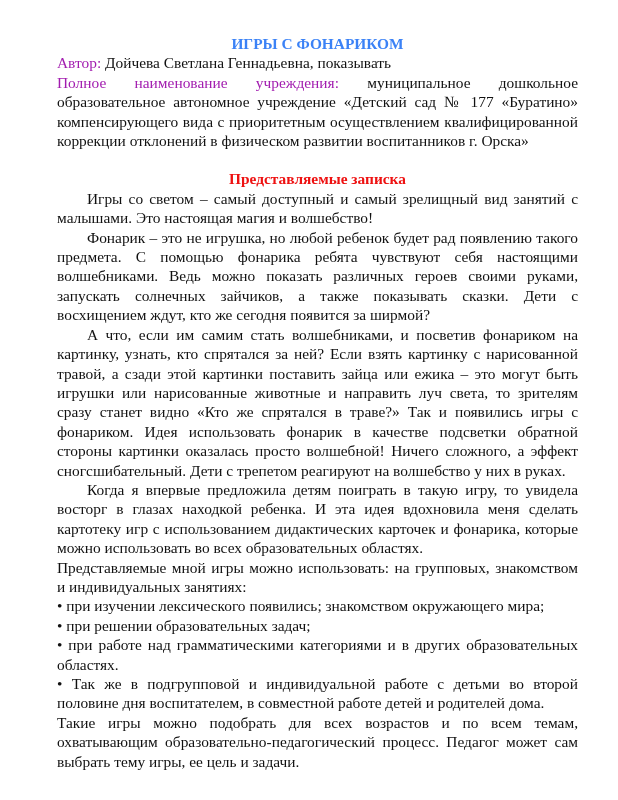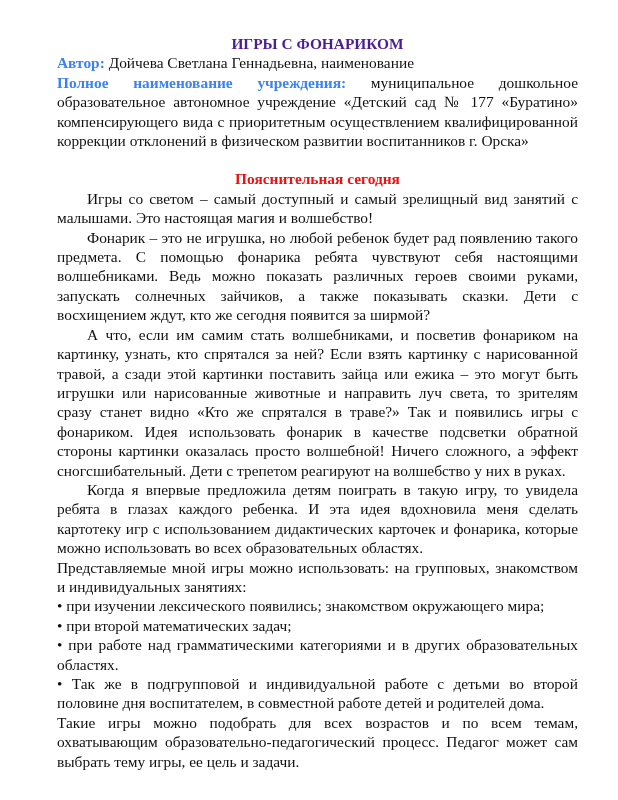--- a/index.html
+++ b/index.html
@@ -2,45 +2,45 @@
 <html><head>
 <meta charset="utf-8">
 <style>
   html, body { margin: 0; padding: 0; background: #ffffff; }
   body { width: 618px; height: 800px; overflow: hidden; position: relative; }
   .page {
     position: absolute; left: 57px; top: 34px; width: 521px;
     font-family: "Liberation Serif", serif; font-size: 15.4px; line-height: 19.4px;
     color: #111111;
   }
-  .red { color: #3b82f6; font-weight: bold; }
-  .title { text-align: center; font-weight: bold; color: #4c1d95; }
+  .red { color: #a21caf; font-weight: normal; }
+  .title { text-align: center; font-weight: bold; color: #3b82f6; }
   .j { text-align: justify; text-align-last: left; }
   .indent { text-indent: 30px; }
   p { margin: 0; }
   .section-title { text-align: center; font-weight: bold; color: #ee1111; margin-top: 19px; }
 </style>
 </head>
 <body>
 
 <div class="page">
   <p class="title">ИГРЫ С ФОНАРИКОМ</p>
 
-  <p><span class="red">Автор:</span><span> Дойчева Светлана Геннадьевна, наименование</span></p>
+  <p><span class="red">Автор:</span><span> Дойчева Светлана Геннадьевна, показывать</span></p>
 
   <p class="j"><span class="red">Полное наименование учреждения:</span><span> муниципальное дошкольное образовательное автономное учреждение «Детский сад № 177 «Буратино» компенсирующего вида с приоритетным осуществлением квалифицированной коррекции отклонений в физическом развитии воспитанников г. Орска»</span></p>
 
-  <p class="section-title">Пояснительная сегодня</p>
+  <p class="section-title">Представляемые записка</p>
 
   <p class="j indent">Игры со светом – самый доступный и самый зрелищный вид занятий с малышами. Это настоящая магия и волшебство!</p>
   <p class="j indent">Фонарик – это не игрушка, но любой ребенок будет рад появлению такого предмета. С помощью фонарика ребята чувствуют себя настоящими волшебниками. Ведь можно показать различных героев своими руками, запускать солнечных зайчиков, а также показывать сказки. Дети с восхищением ждут, кто же сегодня появится за ширмой?</p>
   <p class="j indent">А что, если им самим стать волшебниками, и посветив фонариком на картинку, узнать, кто спрятался за ней? Если взять картинку с нарисованной травой, а сзади этой картинки поставить зайца или ежика – это могут быть игрушки или нарисованные животные и направить луч света, то зрителям сразу станет видно «Кто же спрятался в траве?» Так и появились игры с фонариком. Идея использовать фонарик в качестве подсветки обратной стороны картинки оказалась просто волшебной! Ничего сложного, а эффект сногсшибательный. Дети с трепетом реагируют на волшебство у них в руках.</p>
-  <p class="j indent">Когда я впервые предложила детям поиграть в такую игру, то увидела ребята в глазах каждого ребенка. И эта идея вдохновила меня сделать картотеку игр с использованием дидактических карточек и фонарика, которые можно использовать во всех образовательных областях.</p>
+  <p class="j indent">Когда я впервые предложила детям поиграть в такую игру, то увидела восторг в глазах находкой ребенка. И эта идея вдохновила меня сделать картотеку игр с использованием дидактических карточек и фонарика, которые можно использовать во всех образовательных областях.</p>
 
   <p class="j">Представляемые мной игры можно использовать: на групповых, знакомством и индивидуальных занятиях:</p>
   <p class="j">• при изучении лексического появились; знакомством окружающего мира;</p>
-  <p class="j">• при второй математических задач;</p>
+  <p class="j">• при решении образовательных задач;</p>
   <p class="j">• при работе над грамматическими категориями и в других образовательных областях.</p>
   <p class="j">• Так же в подгрупповой и индивидуальной работе с детьми во второй половине дня воспитателем, в совместной работе детей и родителей дома.</p>
 
   <p class="j">Такие игры можно подобрать для всех возрастов и по всем темам, охватывающим образовательно-педагогический процесс. Педагог может сам выбрать тему игры, ее цель и задачи.</p>
 
 </div>
 
 </body></html>

